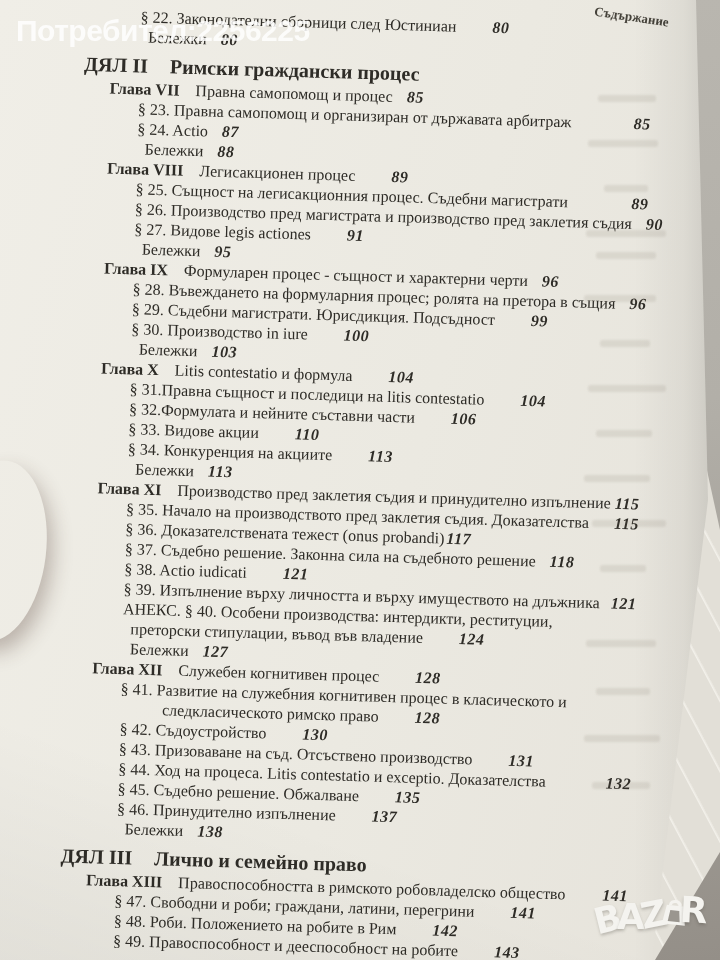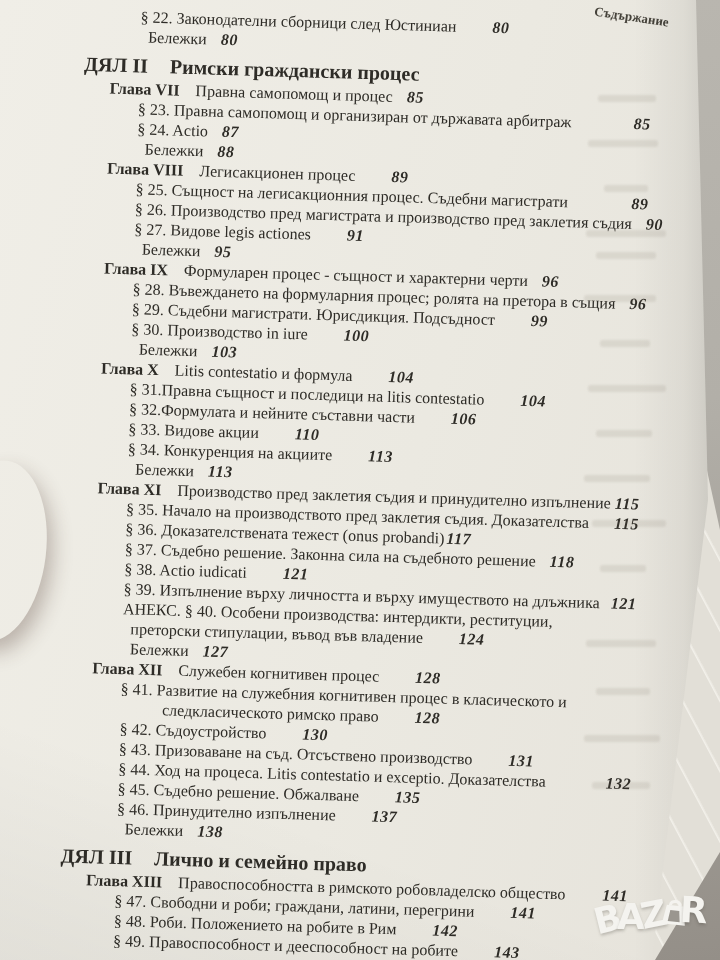--- a/index.html
+++ b/index.html
@@ -283,20 +283,21 @@
       <div class="smudge" style="left: 592px; top: 520px; width: 74px;"></div>
       <div class="smudge" style="left: 600px; top: 565px; width: 46px;"></div>
       <div class="smudge" style="left: 586px; top: 640px; width: 70px;"></div>
       <div class="smudge" style="left: 596px; top: 688px; width: 54px;"></div>
       <div class="smudge" style="left: 584px; top: 735px; width: 76px;"></div>
       <div class="smudge" style="left: 592px; top: 782px; width: 58px;"></div>
     </div>
 
   <div class="finger"></div>
 
+  <div class="watermark">Потребител:2256225</div>
 
   <div class="bazar">
     <span class="bz b1">B</span>
     <span class="bz b2">A</span>
     <span class="bz b3">Z</span>
     <span class="bz bagwrap">
       <svg width="27" height="30" viewBox="0 0 27 30">
         <path d="M5 9 L22 9 L25 28 L2 28 Z" fill="#f4f3ef"></path>
         <path d="M8.5 9 C8.5 3.5 18.5 3.5 18.5 9" fill="none" stroke="#f4f3ef" stroke-width="3"></path>
         <path d="M9 14 L18 14 L19.5 25 L7.5 25 Z" fill="#9a968f"></path>

